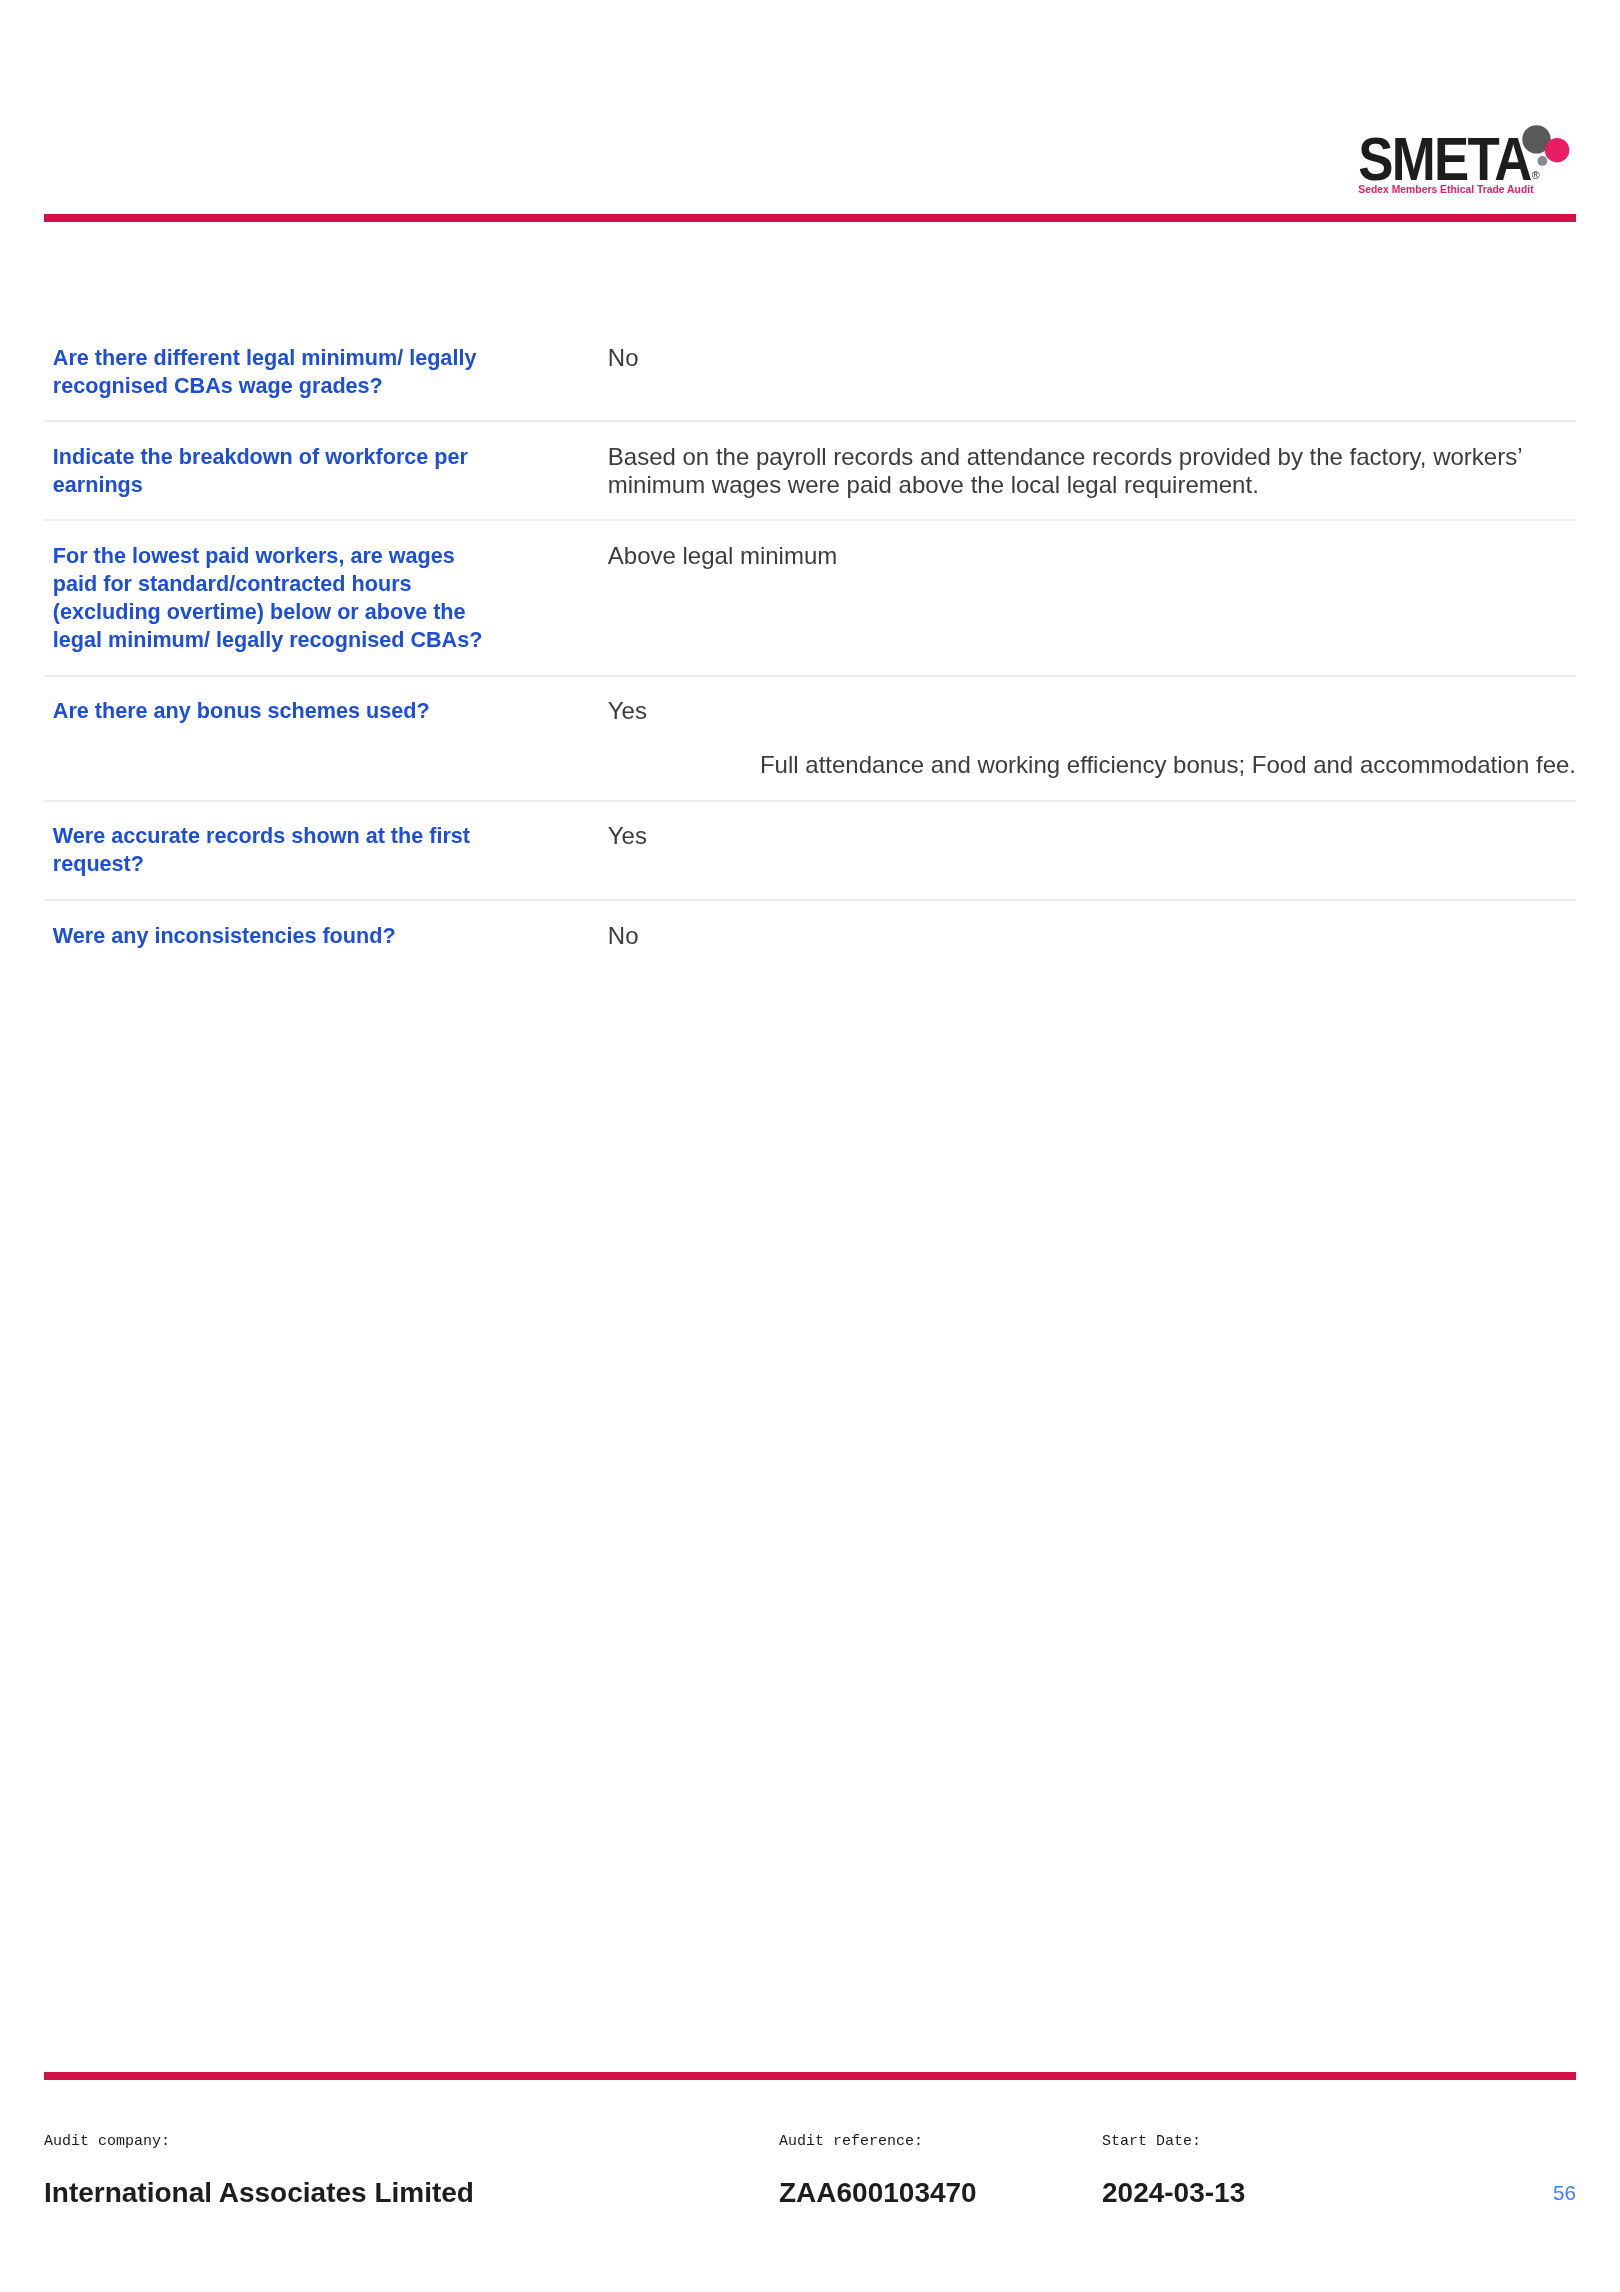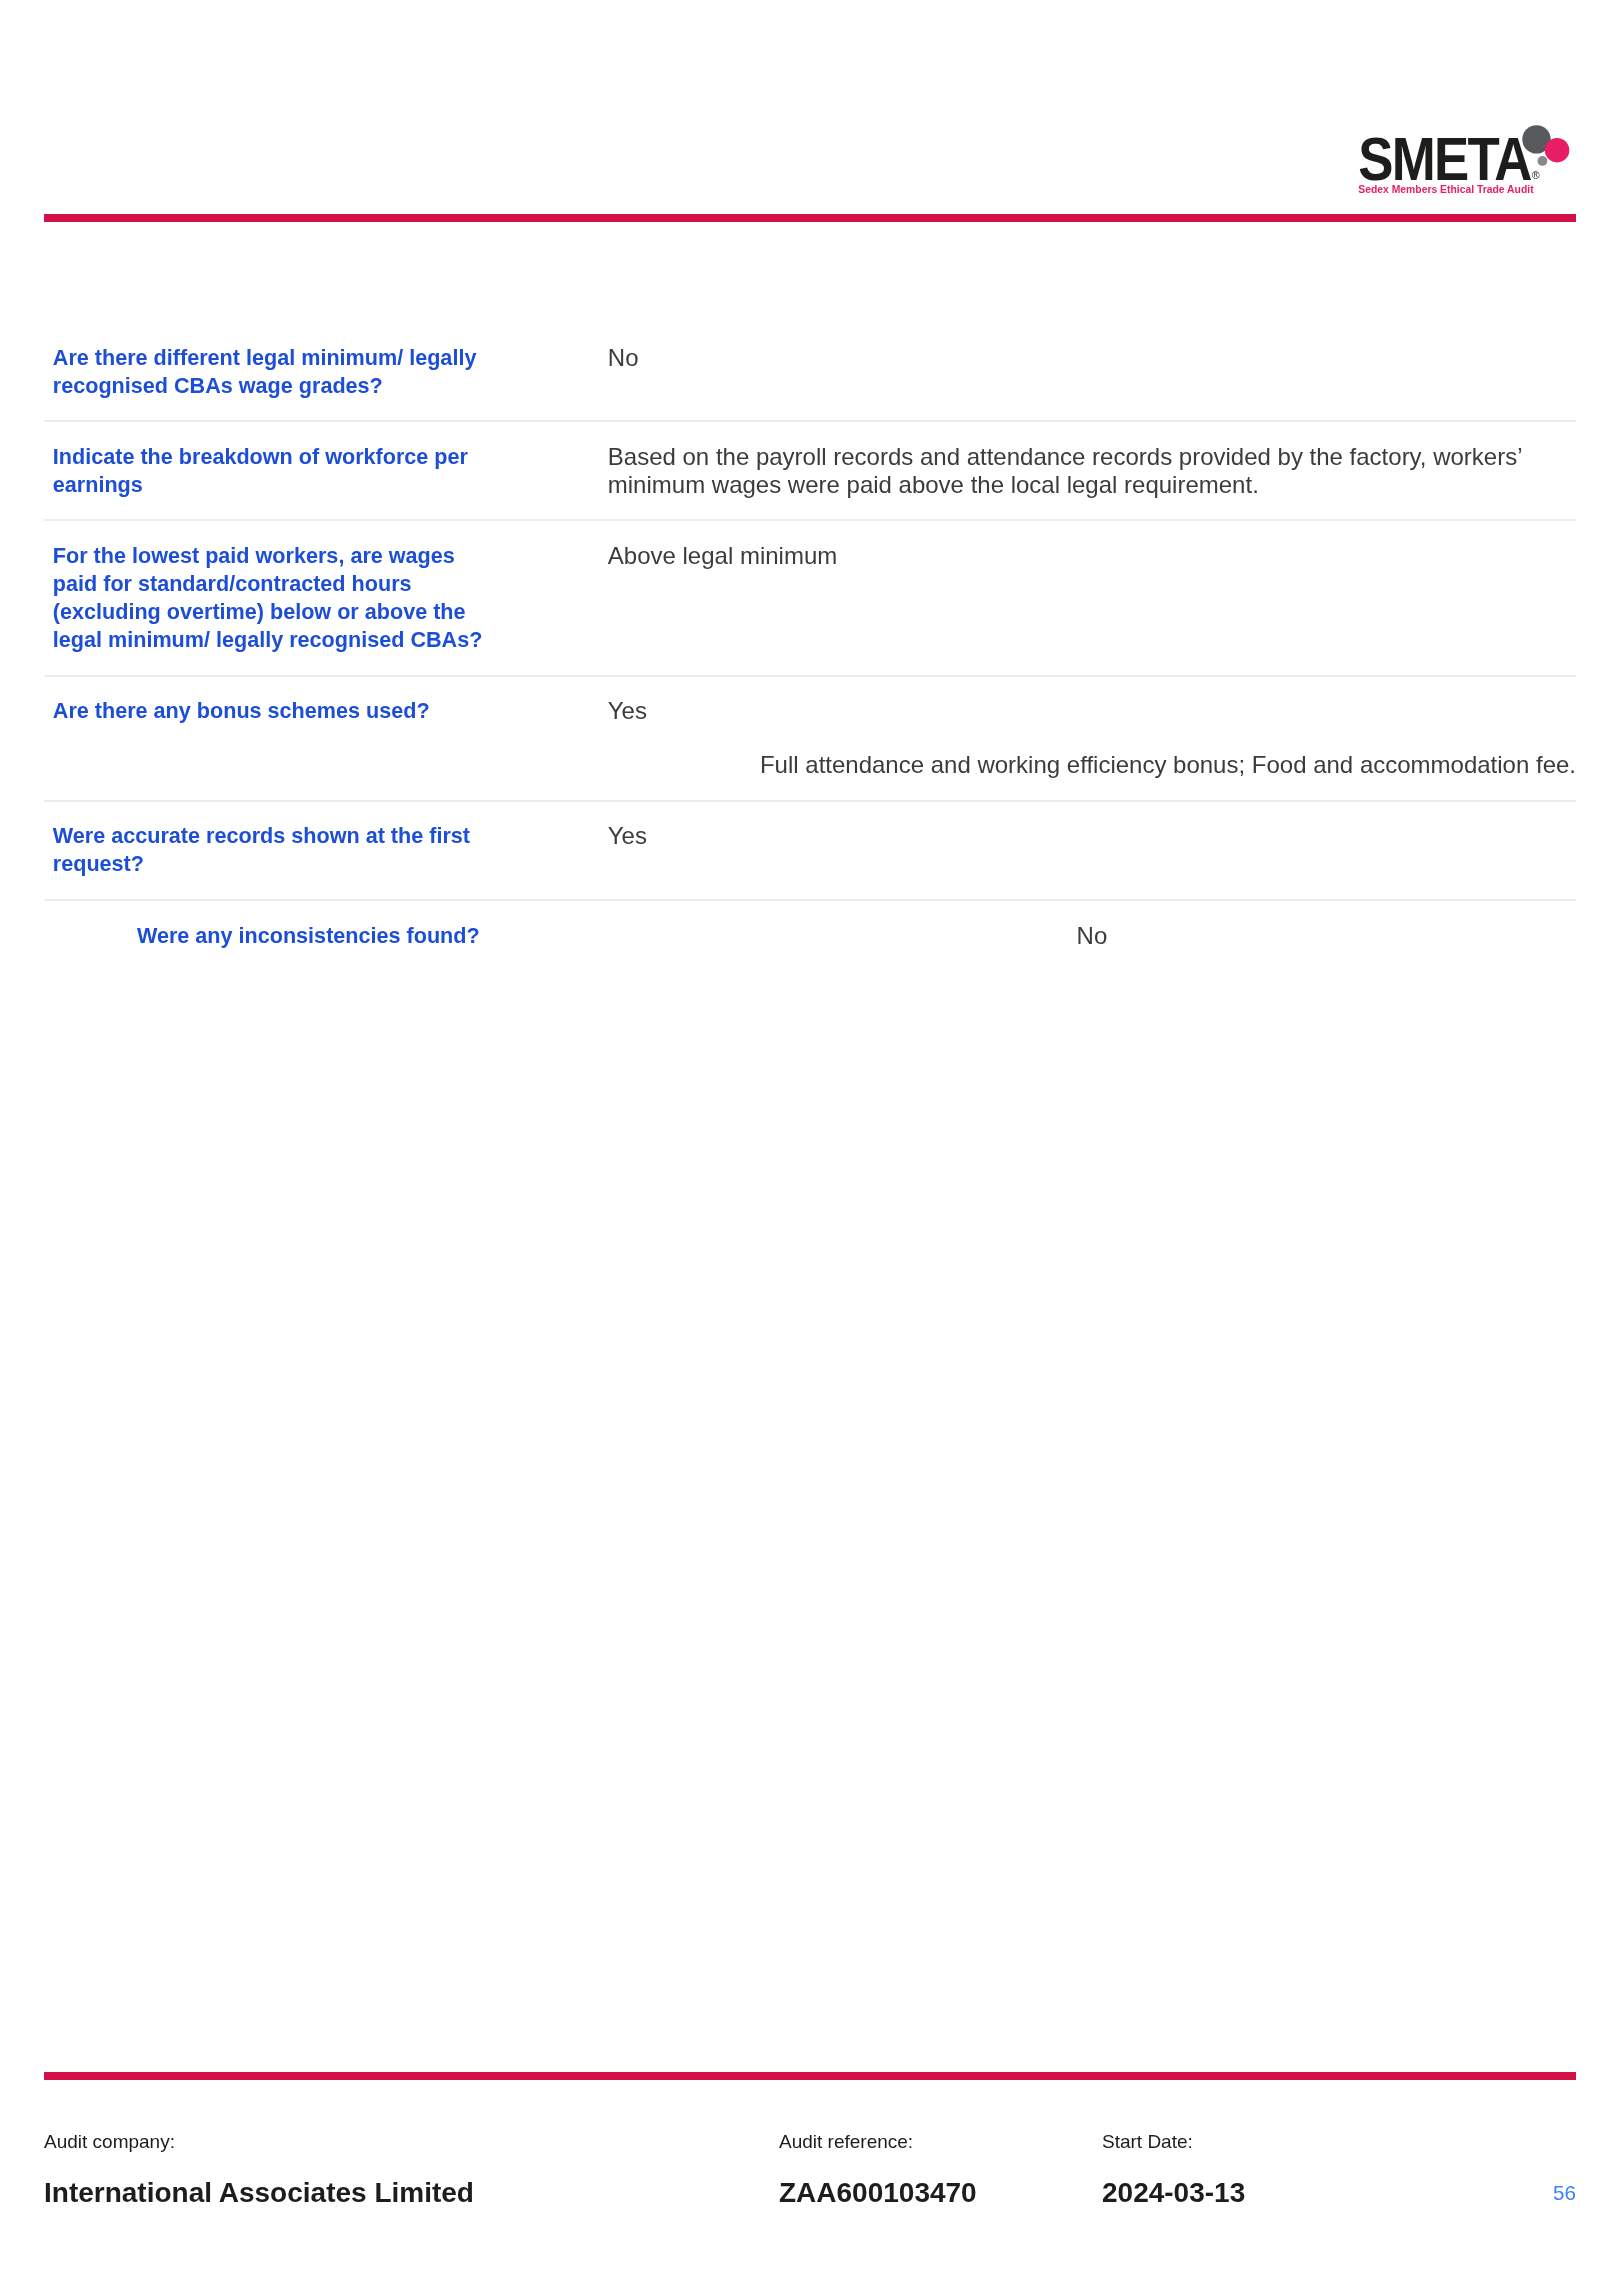--- a/index.html
+++ b/index.html
@@ -34,21 +34,21 @@
     position: absolute;
     top: 323px;
     left: 44px;
     right: 44px;
   }
   .qa-row {
     display: flex;
     padding: 20.6px 0;
     border-bottom: 2px solid #ececec;
   }
-  .qa-row:last-child { border-bottom: none; text-align: center; }
+  .qa-row:last-child { border-bottom: none; }
   .q-cell {
     width: 511px;
     padding-left: 8.8px;
     flex: 0 0 auto;
     font-size: 21.6px;
     line-height: 28px;
     font-weight: bold;
     color: #1d4ed8;
     white-space: pre-line;
   }
@@ -79,23 +79,24 @@
     top: 2129px;
     left: 44px;
     right: 44px;
     height: 108px;
   }
   .footer-field { position: absolute; top: 0; }
   .footer-field.f1 { left: 0; }
   .footer-field.f2 { left: 735px; }
   .footer-field.f3 { left: 1058px; }
   .f-label {
-    font-size: 19px;
+    font-size: 15px;
     line-height: 26.5px;
     color: #1d1d1b;
+    font-family: Liberation Mono, monospace;
   }
   .f-value {
     margin-top: 24.5px;
     font-size: 28px;
     line-height: 26.5px;
     font-weight: bold;
     color: #1d1d1b;
   }
   .page-num {
     position: absolute;

